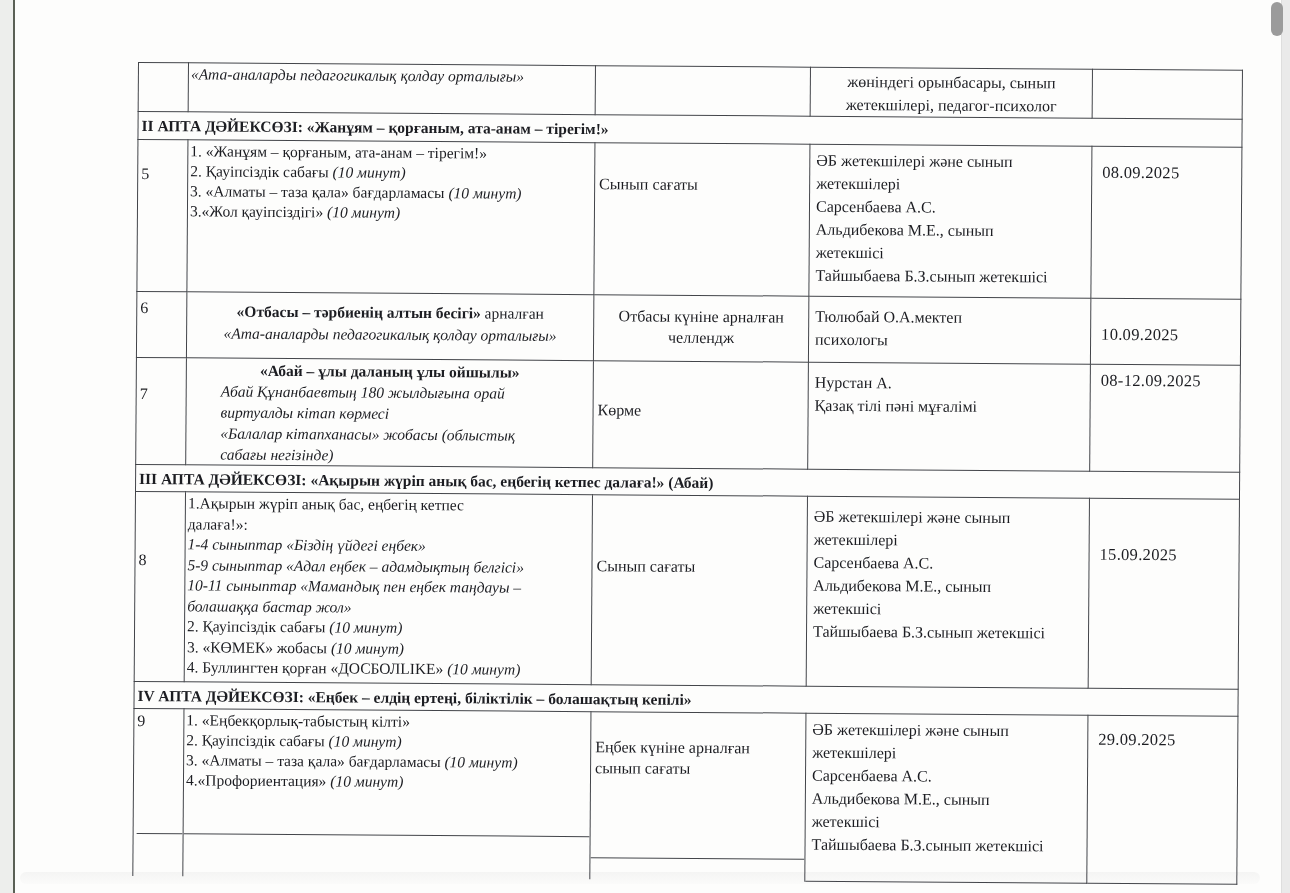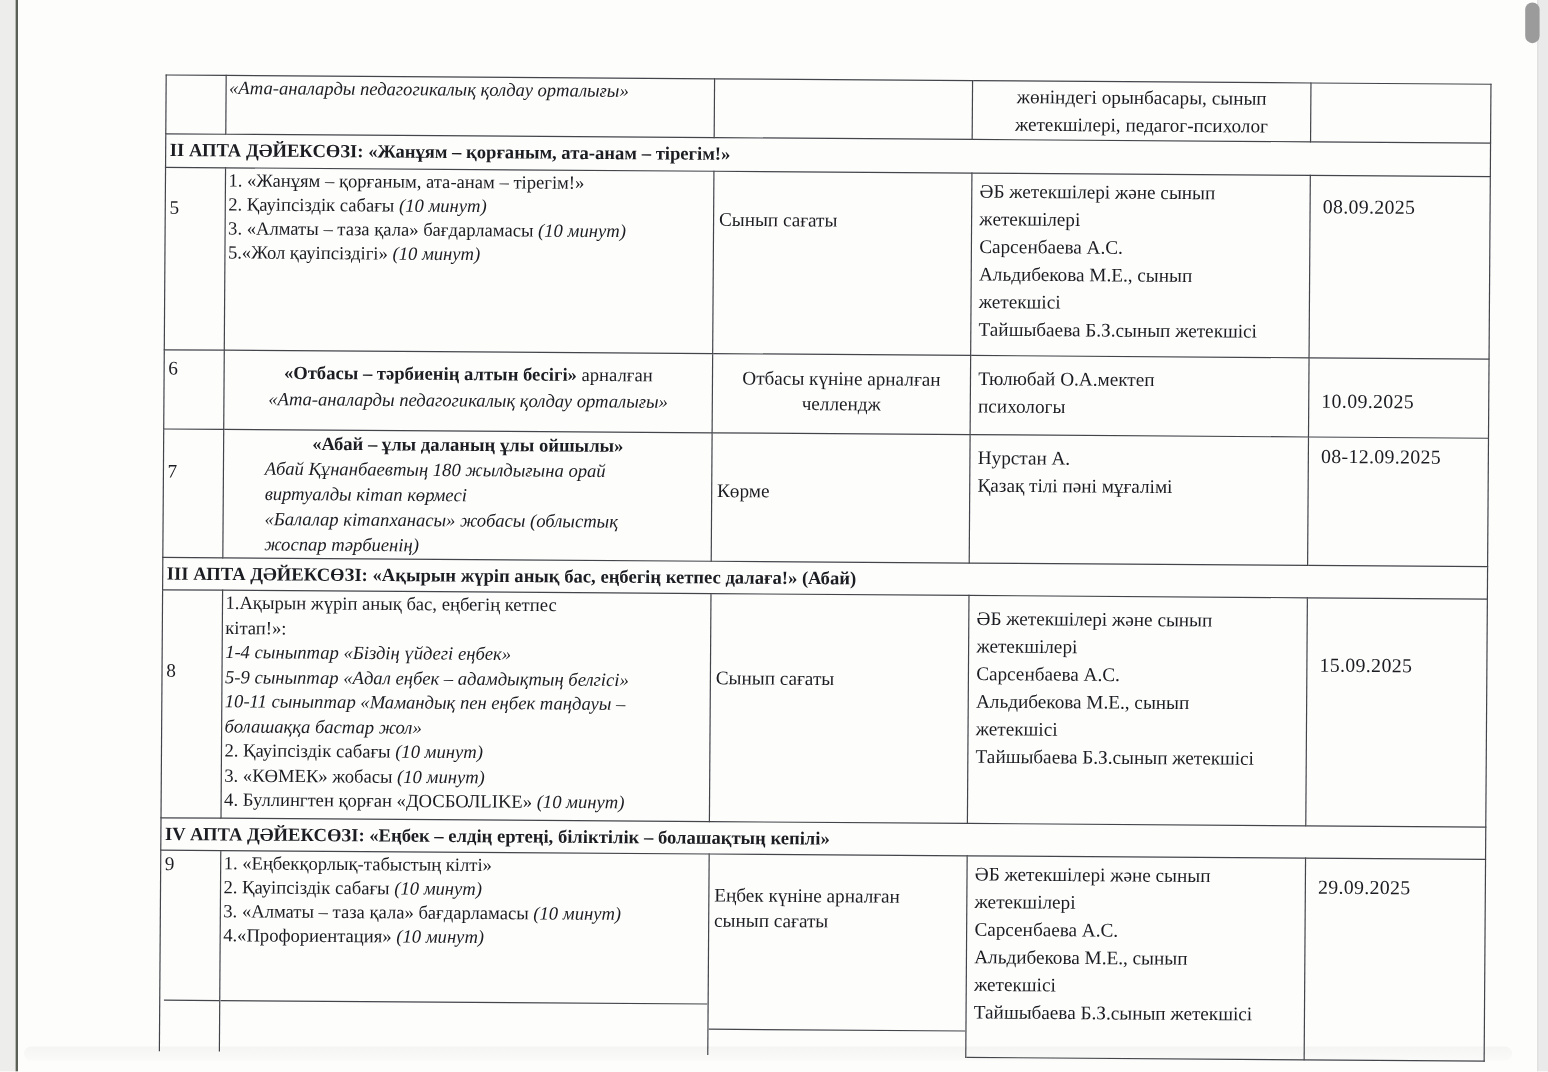--- a/index.html
+++ b/index.html
@@ -71,21 +71,21 @@
     <td class="section" colspan="5">ІІ АПТА ДӘЙЕКСӨЗІ: «Жанұям – қорғаным, ата-анам – тірегім!»</td>
   </tr>
 
   <tr style="height:152px">
     <td class="num" style="padding-top:24px">5</td>
     <td>
       <div class="act">
         <div class="ln"><span class="b"></span><span>1. «Жанұям – қорғаным, ата-анам – тірегім!»</span><span class="i"></span></div>
         <div class="ln"><span class="b"></span><span>2. Қауіпсіздік сабағы </span><span class="i">(10 минут)</span></div>
         <div class="ln"><span class="b"></span><span>3. «Алматы – таза қала» бағдарламасы </span><span class="i">(10 минут)</span></div>
-        <div class="ln"><span class="b"></span><span>5.«Жол қауіпсіздігі» </span><span class="i">(10 минут)</span></div>
+        <div class="ln"><span class="b"></span><span>3.«Жол қауіпсіздігі» </span><span class="i">(10 минут)</span></div>
       </div>
     </td>
     <td class="fmt" style="padding:30px 0 0 4px">Сынып сағаты</td>
     <td class="resp" style="padding-top:4px">ӘБ жетекшілері және сынып
 жетекшілері
 Сарсенбаева А.С.
 Альдибекова М.Е., сынып
 жетекшісі
 Тайшыбаева Б.З.сынып жетекшісі</td>
     <td class="date" style="padding-top:16px">08.09.2025</td>
@@ -107,39 +107,39 @@
   </tr>
 
   <tr style="height:104px">
     <td class="num" style="padding-top:26px">7</td>
     <td>
       <div class="act indent" style="line-height:21px;">
         <div class="ln center"><span class="b">«Абай – ұлы даланың ұлы ойшылы»</span><span></span><span class="i"></span></div>
         <div class="ln"><span class="b"></span><span></span><span class="i">Абай Құнанбаевтың 180 жылдығына орай</span></div>
         <div class="ln"><span class="b"></span><span></span><span class="i">виртуалды кітап көрмесі</span></div>
         <div class="ln"><span class="b"></span><span></span><span class="i">«Балалар кітапханасы» жобасы (облыстық</span></div>
-        <div class="ln"><span class="b"></span><span></span><span class="i">жоспар тәрбиенің)</span></div>
+        <div class="ln"><span class="b"></span><span></span><span class="i">сабағы негізінде)</span></div>
       </div>
     </td>
     <td class="fmt" style="padding:38px 0 0 4px">Көрме</td>
     <td class="resp" style="padding-top:8px">Нурстан А.
 Қазақ тілі пәні мұғалімі</td>
     <td class="date" style="padding-top:6px">08-12.09.2025</td>
   </tr>
 
   <tr style="height:26px">
     <td class="section" colspan="5">ІІІ АПТА ДӘЙЕКСӨЗІ: «Ақырын жүріп анық бас, еңбегің кетпес далаға!» (Абай)</td>
   </tr>
 
   <tr style="height:190px">
     <td class="num" style="padding-top:58px">8</td>
     <td>
       <div class="act" style="line-height:20.5px;">
         <div class="ln"><span class="b"></span><span>1.Ақырын жүріп анық бас, еңбегің кетпес</span><span class="i"></span></div>
-        <div class="ln"><span class="b"></span><span>кітап!»:</span><span class="i"></span></div>
+        <div class="ln"><span class="b"></span><span>далаға!»:</span><span class="i"></span></div>
         <div class="ln"><span class="b"></span><span></span><span class="i">1-4 сыныптар «Біздің үйдегі еңбек»</span></div>
         <div class="ln"><span class="b"></span><span></span><span class="i">5-9 сыныптар «Адал еңбек – адамдықтың белгісі»</span></div>
         <div class="ln"><span class="b"></span><span></span><span class="i">10-11 сыныптар «Мамандық пен еңбек таңдауы –</span></div>
         <div class="ln"><span class="b"></span><span></span><span class="i">болашаққа бастар жол»</span></div>
         <div class="ln"><span class="b"></span><span>2. Қауіпсіздік сабағы </span><span class="i">(10 минут)</span></div>
         <div class="ln"><span class="b"></span><span>3. «КӨМЕК» жобасы </span><span class="i">(10 минут)</span></div>
         <div class="ln"><span class="b"></span><span>4. Буллингтен қорған «ДОСБОЛLIKE» </span><span class="i">(10 минут)</span></div>
       </div>
     </td>
     <td class="fmt" style="padding:60px 0 0 4px">Сынып сағаты</td>

